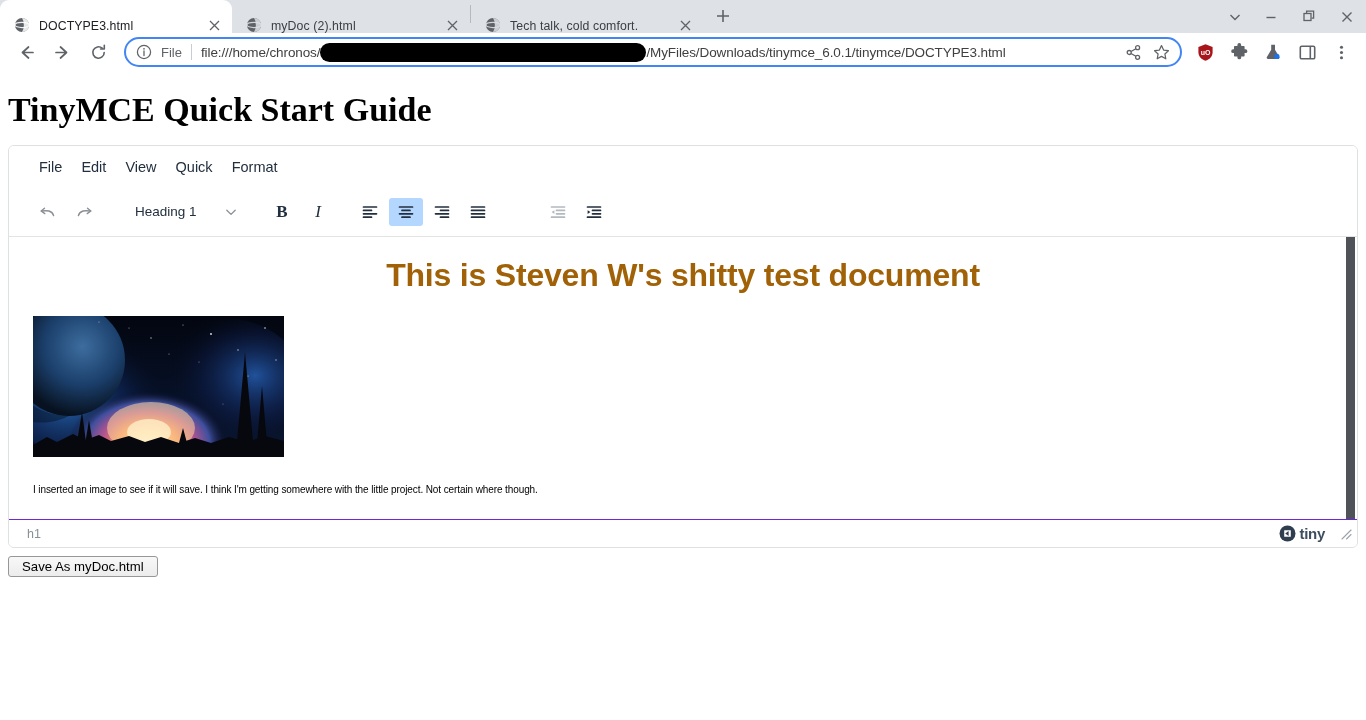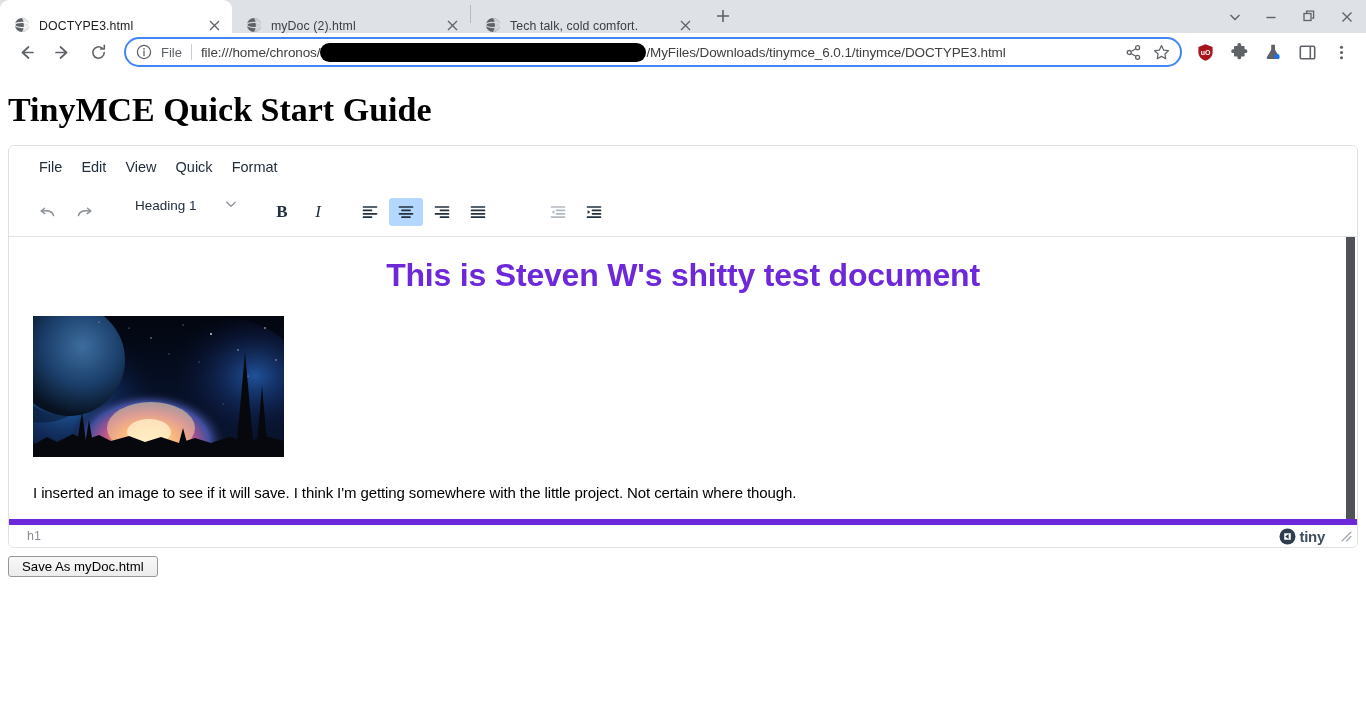--- a/index.html
+++ b/index.html
@@ -209,21 +209,21 @@
     width: 34px; height: 28px;
     display: flex; align-items: center; justify-content: center;
     border-radius: 3px;
     margin-right: 2px;
     cursor: pointer;
   }
   .tbtn.active { background: #b4d7ff; }
   .tgroup-sep { width: 16px; }
   .fmt-select {
     display: flex;
-    align-items: flex-start;
+    align-items: center;
     height: 28px;
     padding: 0 6px 0 10px;
     border-radius: 3px;
     margin: 0 6px;
     cursor: pointer;
     min-width: 118px;
   }
   .fmt-select .fmt-label {
     font-size: 13.5px;
     color: #222f3e;
@@ -237,32 +237,32 @@
   }
   .mce-content {
     padding: 14px 24px 0 24px;
     height: 100%;
     font-family: "Liberation Sans", sans-serif;
   }
   .doc-h1 {
     font-size: 32px;
     font-weight: bold;
     text-align: center;
-    color: #6d28d9;
+    color: #a16207;
     margin: 6px 0 0 0;
     letter-spacing: -0.2px;
   }
   .doc-img-wrap { margin-top: 22px; }
   .doc-img {
     width: 251px; height: 141px;
     display: block;
     border: 0;
   }
   .doc-p {
-    font-size: 15px;
+    font-size: 10px;
     color: #000;
     margin-top: 26px;
     line-height: 1.35;
     letter-spacing: -0.1px;
   }
   .mce-scrollbar {
     position: absolute;
     right: 0; top: 0;
     width: 15px;
     height: 100%;
@@ -272,21 +272,21 @@
     position: absolute;
     right: 2px; top: 0;
     width: 9px; height: 100%;
     background: #4f5257;
     border-radius: 0;
   }
   .mce-statusbar {
     height: 28px;
     display: flex;
     align-items: center;
-    border-top: 6px solid #6d28d9;
+    border-top: 1px solid #6d28d9;
     padding: 0 4px 0 18px;
     background: #fff;
     flex: 0 0 28px;
   }
   .mce-path {
     font-size: 12.5px;
     color: #888f96;
     flex: 1 1 auto;
   }
   .mce-branding {

